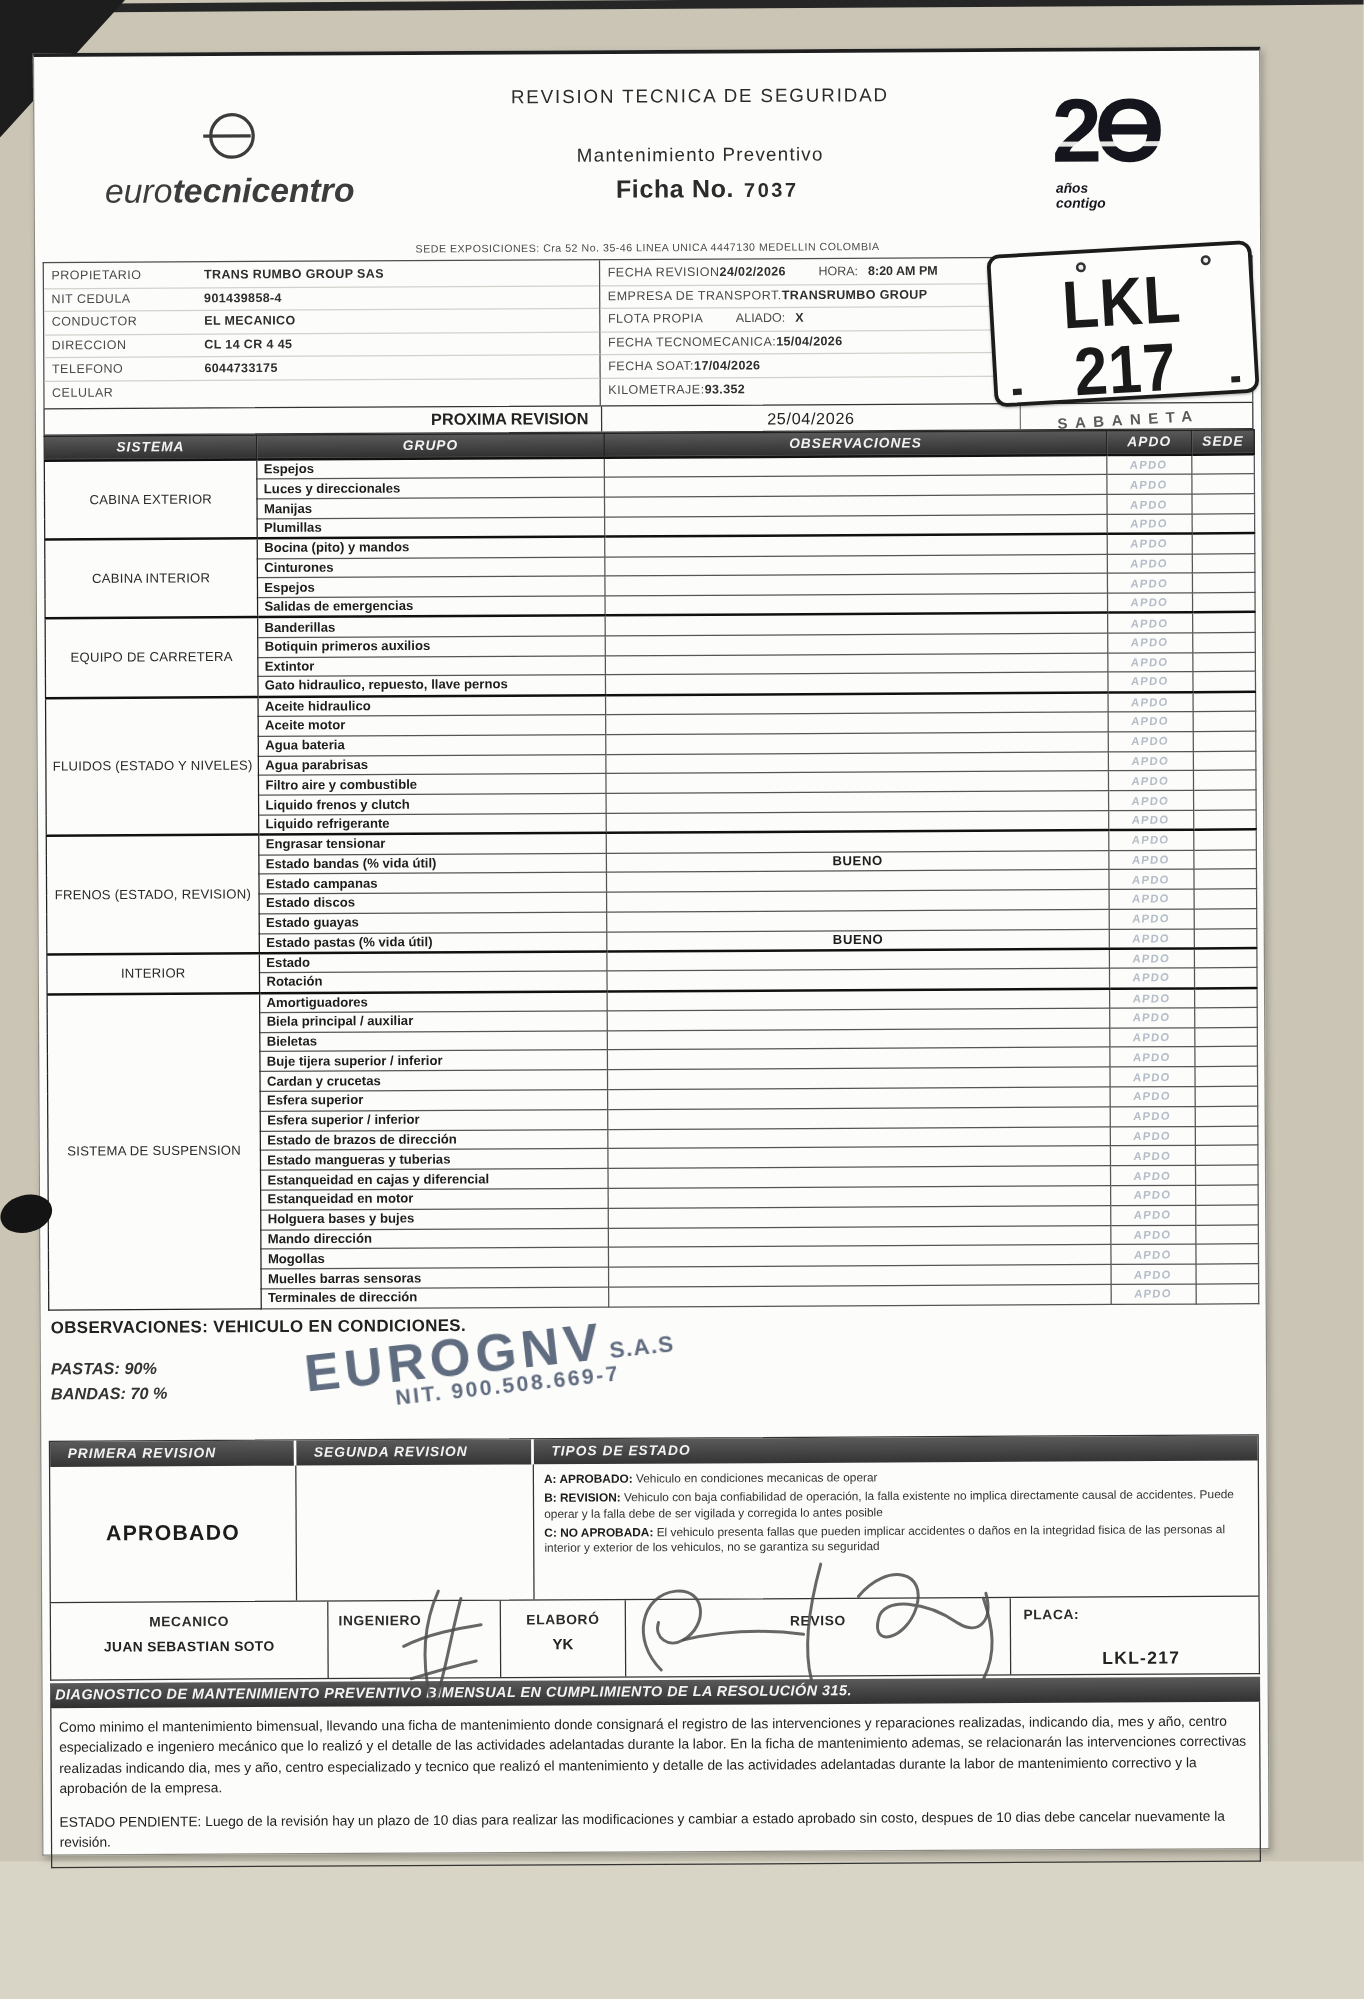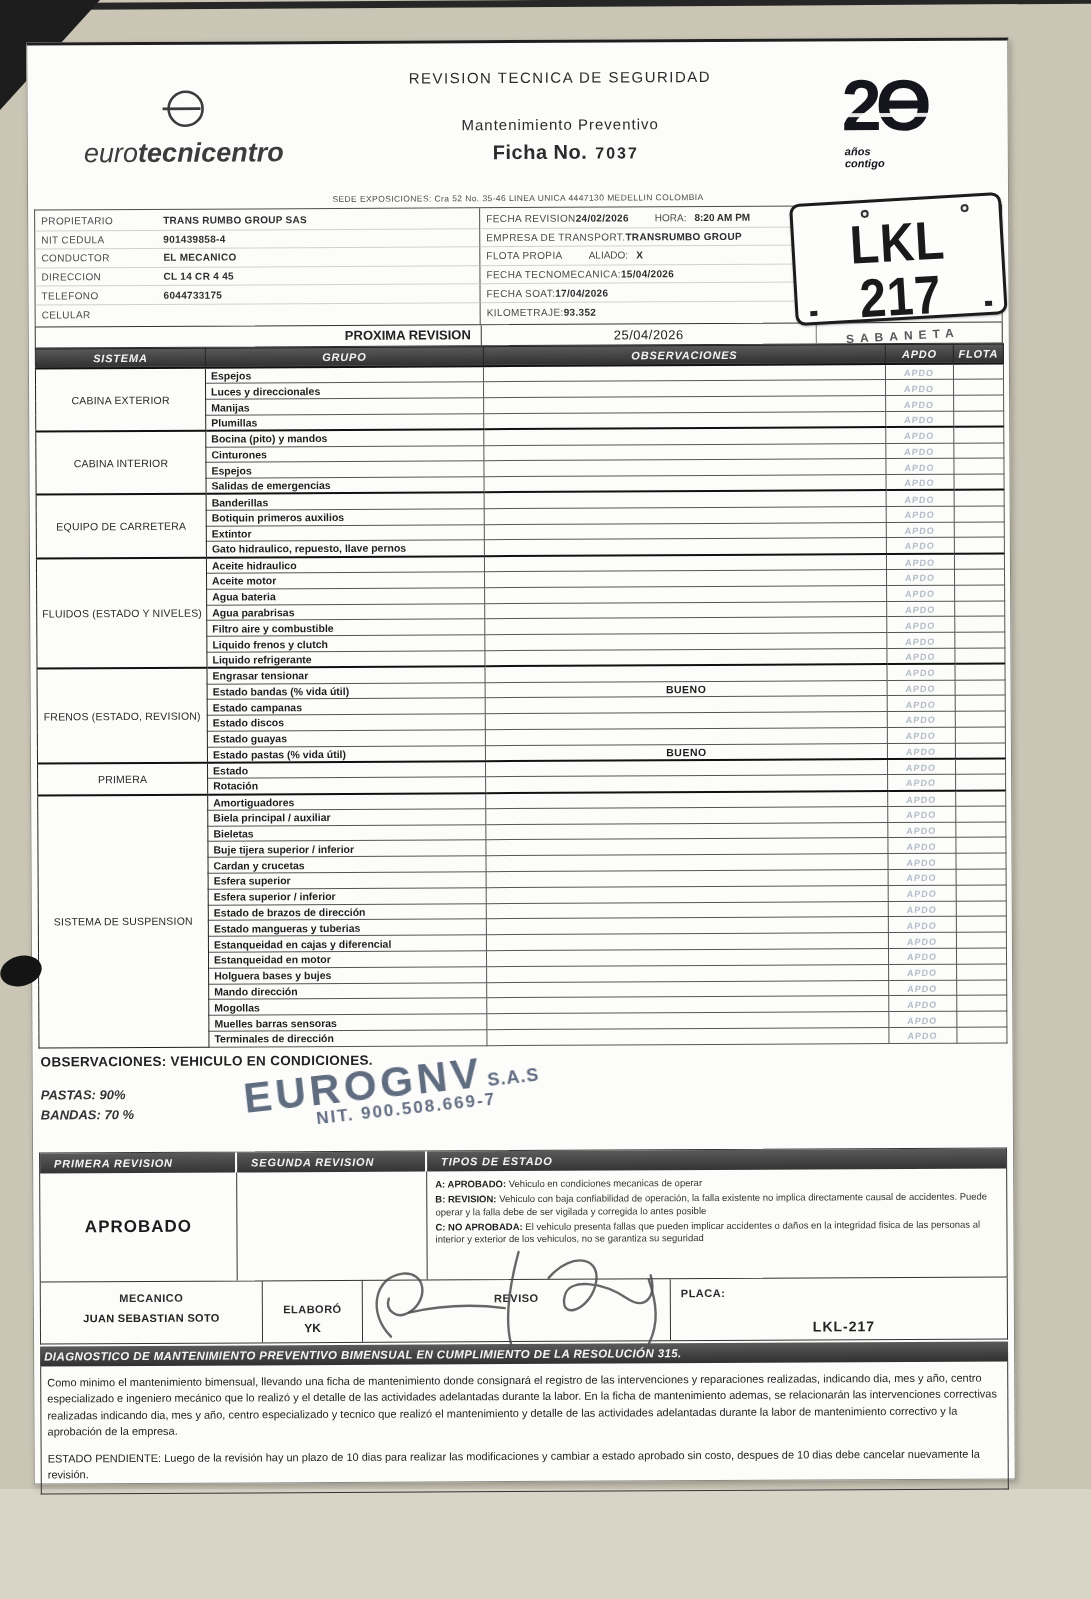--- a/index.html
+++ b/index.html
@@ -88,21 +88,21 @@
   .est-b .c3 { flex:1; padding:4px 8px; }
   .tipo { font-size:9.5px; color:#333; line-height:1.3; margin:3px 0; }
   .tipo b { color:#1c1c1c; }
 
   
   .firmas { display:flex; border:1px solid #333; border-top:none; height:62px; }
   .firmas > div { border-right:1px solid #333; position:relative; }
   .firmas > div:last-child { border-right:none; }
   .f-mec { flex:0 0 222px; text-align:center; padding-top:10px; }
   .f-ing { flex:0 0 138px; padding:10px 0 0 8px; }
-  .f-ela { flex:0 0 100px; text-align:center; padding-top:22px; }
+  .f-ela { flex:0 0 100px; text-align:center; padding-top:10px; }
   .f-rev { flex:0 0 308px; text-align:center; padding-top:12px; }
   .f-pla { flex:1; padding:8px 0 0 10px; }
   .f-lbl { font-size:11px; font-weight:700; color:#2b2b2b; letter-spacing:0.5px; }
   .f-name { font-size:11px; font-weight:700; color:#222; margin-top:8px; letter-spacing:0.3px; }
   .f-val { font-size:12px; font-weight:700; color:#222; margin-top:6px; }
   .f-pla .f-val { text-align:center; font-size:14px; margin-top:20px; letter-spacing:1px; }
   .sig { position:absolute; pointer-events:none; }
   .sig path { fill:none; stroke:#4c4c4c; stroke-width:2.4; stroke-linecap:round; opacity:.85; }
   .sig-ing { top:-12px; left:48px; }
   .sig-rev { top:-40px; left:-10px; }
@@ -240,21 +240,21 @@
         <col class="c-obs">
         <col class="c-apd">
         <col class="c-pdt">
       </colgroup>
     <thead>
       <tr>
         <th>SISTEMA</th>
         <th>GRUPO</th>
         <th>OBSERVACIONES</th>
         <th>APDO</th>
-        <th>FLOTA</th>
+        <th>SEDE</th>
       </tr>
     </thead>
     <tbody id="insp-body">
         <tr class="sec-start">
           <td class="sistema" rowspan="4">CABINA EXTERIOR</td>
           <td class="grupo">Espejos</td>
           <td class="obs"></td>
           <td class="apdo"><span class="stamp-apdo">APDO</span></td>
           <td class="pdte"></td>
         </tr>
@@ -400,21 +400,21 @@
           <td class="apdo"><span class="stamp-apdo">APDO</span></td>
           <td class="pdte"></td>
         </tr>
         <tr>
           <td class="grupo">Estado pastas (% vida útil)</td>
           <td class="obs">BUENO</td>
           <td class="apdo"><span class="stamp-apdo">APDO</span></td>
           <td class="pdte"></td>
         </tr>
         <tr class="sec-start">
-          <td class="sistema" rowspan="2">PRIMERA</td>
+          <td class="sistema" rowspan="2">INTERIOR</td>
           <td class="grupo">Estado</td>
           <td class="obs"></td>
           <td class="apdo"><span class="stamp-apdo">APDO</span></td>
           <td class="pdte"></td>
         </tr>
         <tr>
           <td class="grupo">Rotación</td>
           <td class="obs"></td>
           <td class="apdo"><span class="stamp-apdo">APDO</span></td>
           <td class="pdte"></td>
@@ -545,20 +545,29 @@
           <p class="tipo"><b>B: REVISION: </b>Vehiculo con baja confiabilidad de operación, la falla existente no implica directamente causal de accidentes. Puede operar y la falla debe de ser vigilada y corregida lo antes posible</p>
           <p class="tipo"><b>C: NO APROBADA: </b>El vehiculo presenta fallas que pueden implicar accidentes o daños en la integridad fisica de las personas al interior y exterior de los vehiculos, no se garantiza su seguridad</p>
         </div>
     </div>
   </div>
 
   <div class="firmas">
     <div class="f-mec">
       <div class="f-lbl">MECANICO</div>
       <div class="f-name">JUAN SEBASTIAN SOTO</div>
+    </div>
+    <div class="f-ing">
+      <div class="f-lbl">INGENIERO</div>
+      <svg class="sig sig-ing" width="80" height="92" viewBox="0 0 80 92">
+        <path d="M40 4 C28 30 26 58 33 90"></path>
+        <path d="M12 48 C32 38 55 34 74 31"></path>
+        <path d="M58 10 C50 38 46 66 38 90"></path>
+        <path d="M18 74 C38 68 56 63 70 60"></path>
+      </svg>
     </div>
     <div class="f-ela">
       <div class="f-lbl">ELABORÓ</div>
       <div class="f-val">YK</div>
     </div>
     <div class="f-rev">
       <div class="f-lbl">REVISO</div>
       <svg class="sig sig-rev" width="330" height="112" viewBox="0 0 330 112">
         <path d="M38 96 C14 72 22 36 50 33 C74 31 76 60 56 72 C44 79 32 70 36 58"></path>
         <path d="M56 72 C92 64 122 64 152 68"></path>

